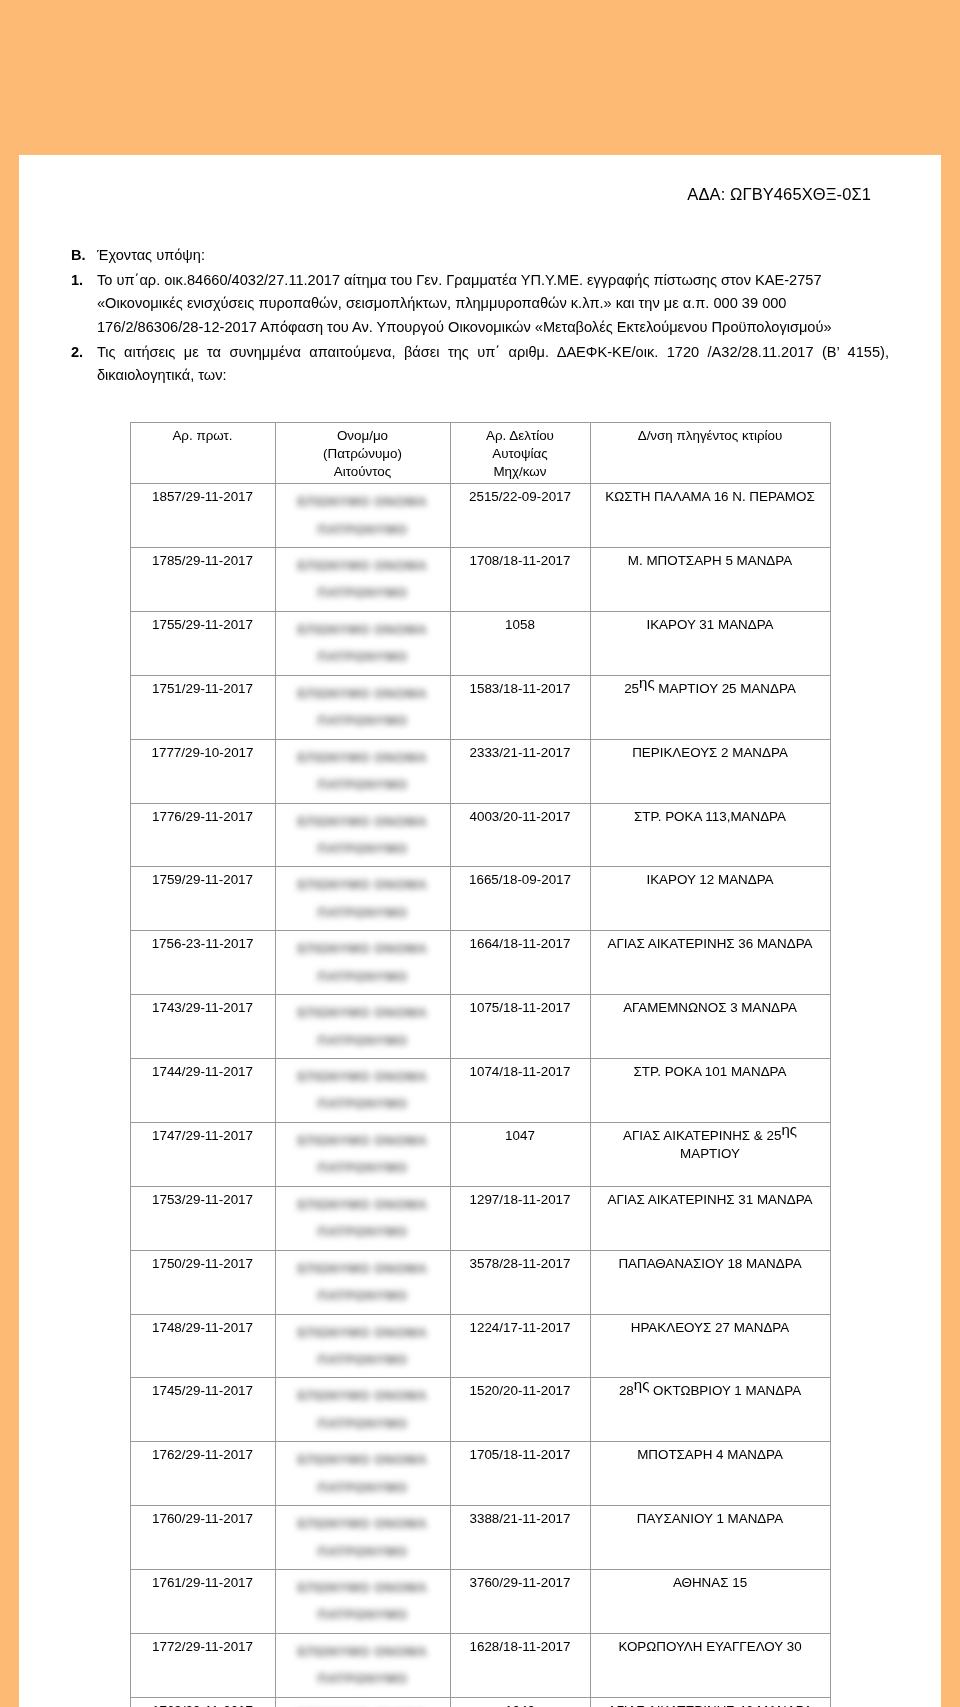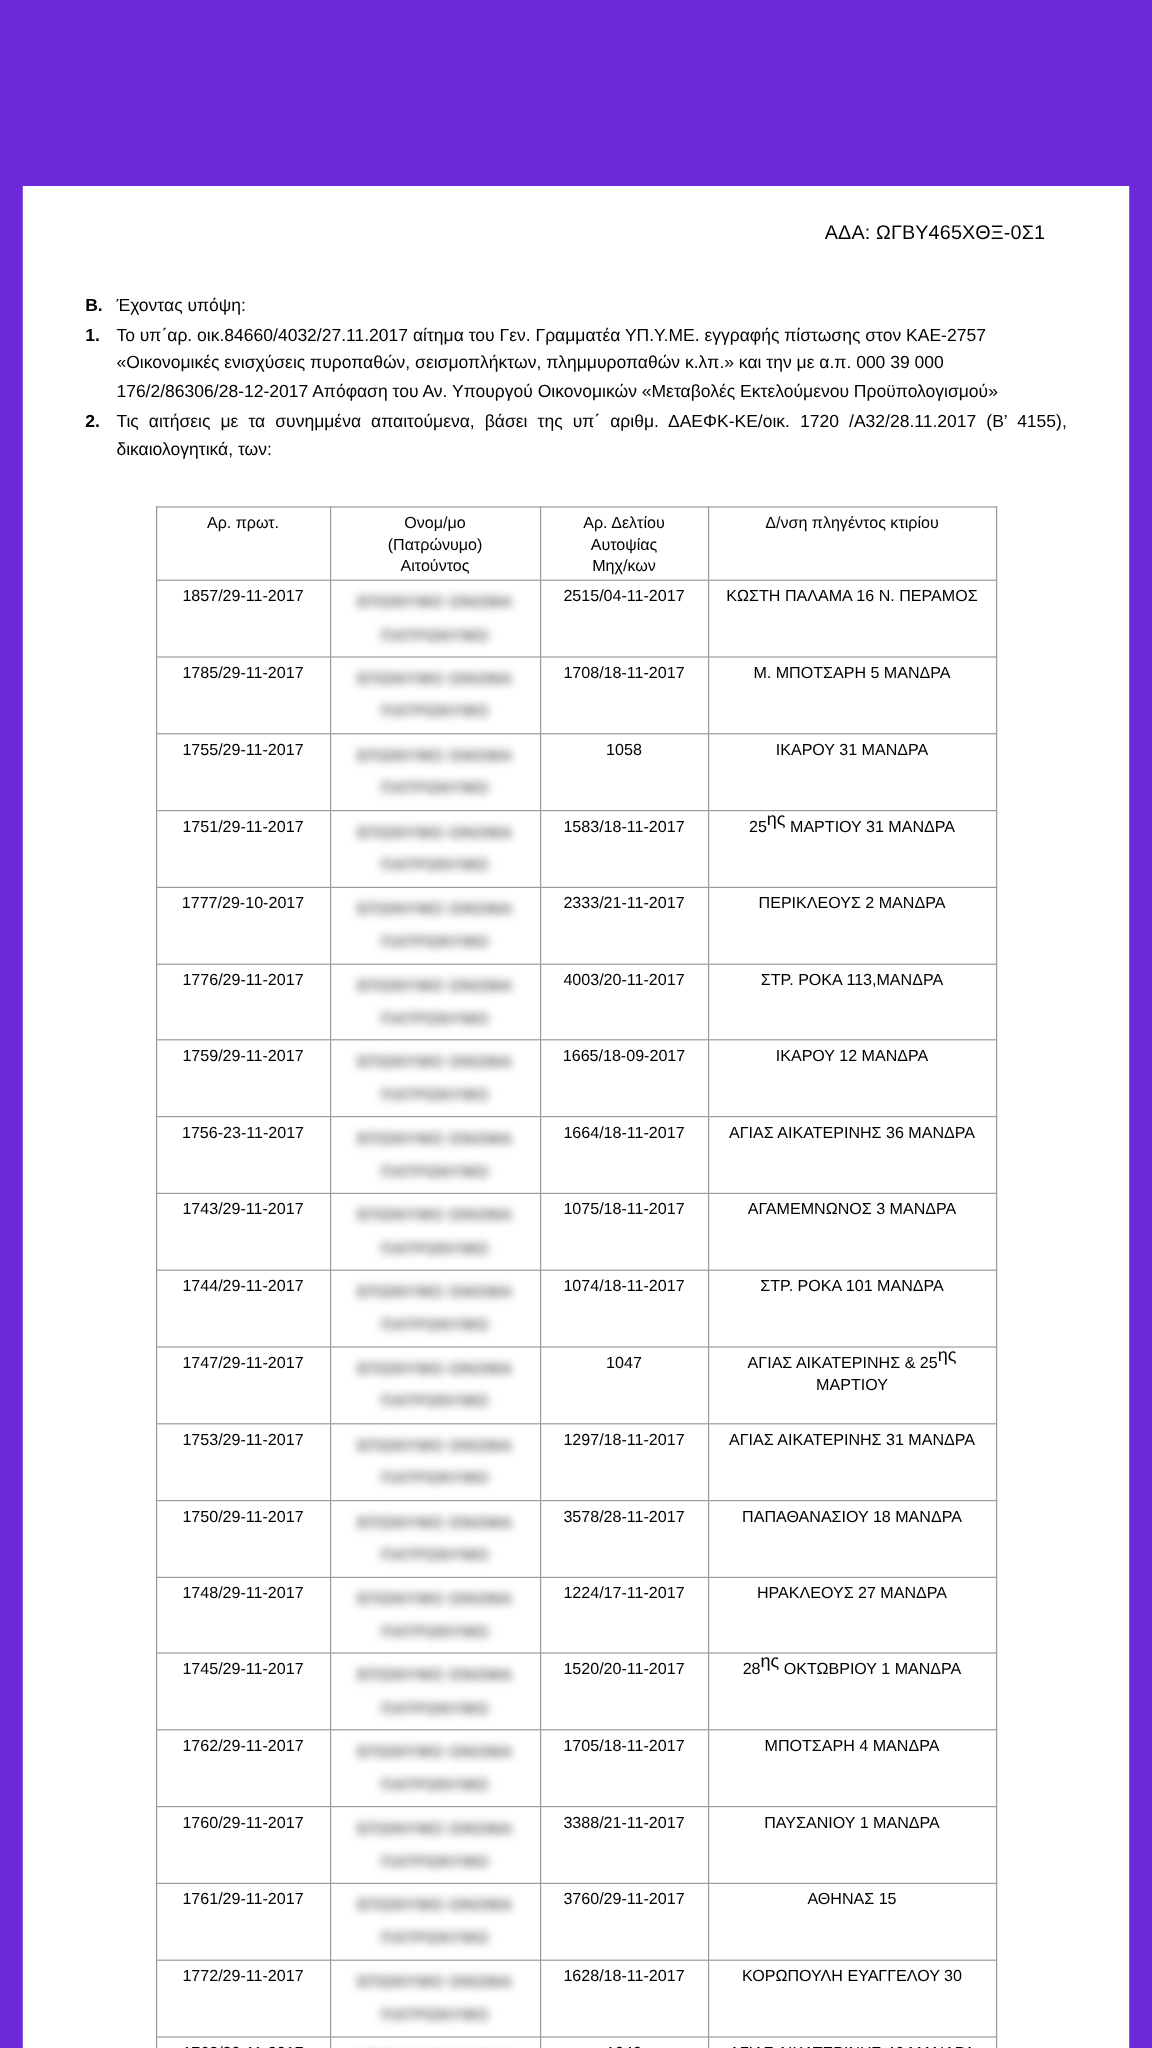--- a/index.html
+++ b/index.html
@@ -12,21 +12,21 @@
     width: 960px;
     min-height: 1707px;
     font-family: "Liberation Sans", "DejaVu Sans", sans-serif;
     -webkit-font-smoothing: antialiased;
   }
 
   .viewport {
     position: relative;
     width: 960px;
     min-height: 1707px;
-    background: #6d28d9;
+    background: #fdba74;
     box-sizing: border-box;
   }
 
   .page {
     position: absolute;
     left: 19px;
     top: 155px;
     width: 922px;
     min-height: 1235px;
     background: #ffffff;
@@ -186,21 +186,21 @@
       </thead>
       <tbody id="table-body">
           <tr class="row-tall">
             <td>1857/29-11-2017</td>
             <td class="redact">
               <div class="blurwrap">
                 <div class="blurname">ΕΠΩΝΥΜΟ ΟΝΟΜΑ</div>
                 <div class="blurname l2">ΠΑΤΡΩΝΥΜΟ</div>
               </div>
             </td>
-            <td>2515/04-11-2017</td>
+            <td>2515/22-09-2017</td>
             <td>ΚΩΣΤΗ ΠΑΛΑΜΑ 16 Ν. ΠΕΡΑΜΟΣ</td>
           </tr>
           <tr>
             <td>1785/29-11-2017</td>
             <td class="redact">
               <div class="blurwrap">
                 <div class="blurname">ΕΠΩΝΥΜΟ ΟΝΟΜΑ</div>
                 <div class="blurname l2">ΠΑΤΡΩΝΥΜΟ</div>
               </div>
             </td>
@@ -220,21 +220,21 @@
           </tr>
           <tr class="row-tall">
             <td>1751/29-11-2017</td>
             <td class="redact">
               <div class="blurwrap">
                 <div class="blurname">ΕΠΩΝΥΜΟ ΟΝΟΜΑ</div>
                 <div class="blurname l2">ΠΑΤΡΩΝΥΜΟ</div>
               </div>
             </td>
             <td>1583/18-11-2017</td>
-            <td><span>25</span><sup class="ord">ης</sup><span> ΜΑΡΤΙΟΥ 31 ΜΑΝΔΡΑ</span></td>
+            <td><span>25</span><sup class="ord">ης</sup><span> ΜΑΡΤΙΟΥ 25 ΜΑΝΔΡΑ</span></td>
           </tr>
           <tr>
             <td>1777/29-10-2017</td>
             <td class="redact">
               <div class="blurwrap">
                 <div class="blurname">ΕΠΩΝΥΜΟ ΟΝΟΜΑ</div>
                 <div class="blurname l2">ΠΑΤΡΩΝΥΜΟ</div>
               </div>
             </td>
             <td>2333/21-11-2017</td>

